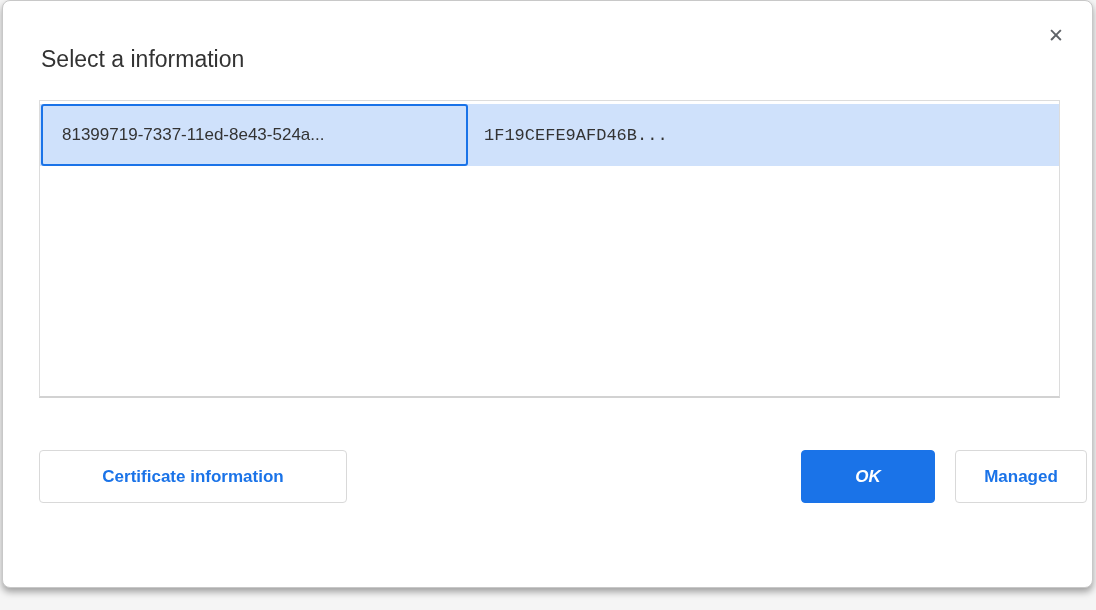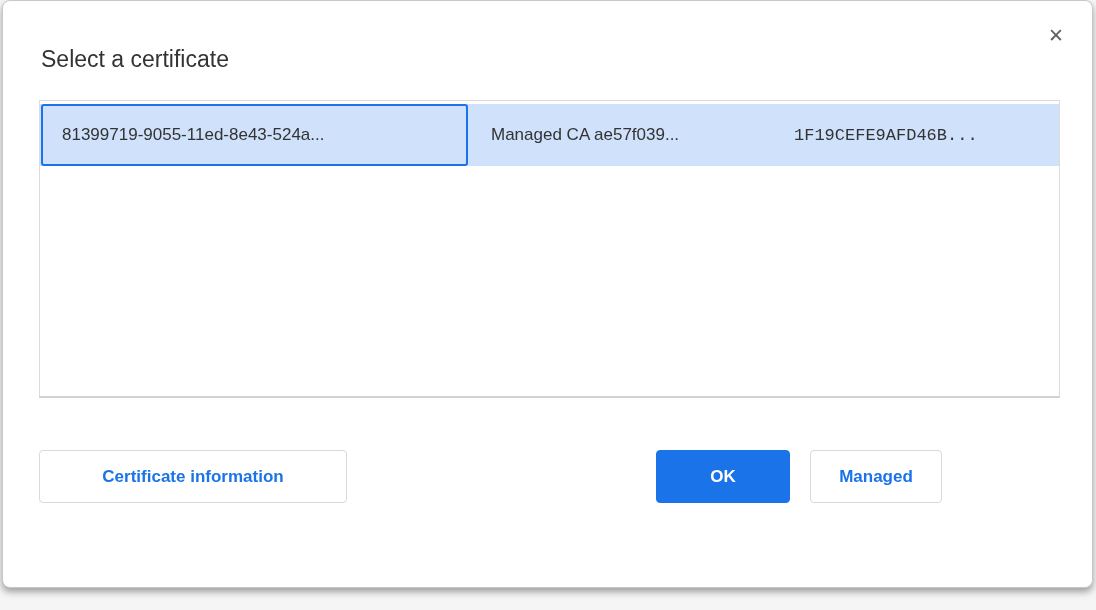--- a/index.html
+++ b/index.html
@@ -73,53 +73,52 @@
   .cell.subject {
     border: 2px solid #1a73e8;
     border-radius: 3px;
     margin-left: 1px;
     padding-left: 19px;
   }
   .cell.issuer { padding-left: 23px; }
   .cell.serial { padding-left: 16px; font-family: Liberation Mono, monospace; }
   .btn-bar {
     margin-top: 52px;
-    width: 903px;
+    width: 1048px;
     display: flex; justify-content: space-between; align-items: center;
   }
   .btn {
     height: 53px;
     border-radius: 4px;
     font-family: "Liberation Sans", sans-serif;
     font-size: 17px; font-weight: 700;
     display: flex; align-items: center; justify-content: center;
     cursor: pointer;
   }
   .btn.outline { background: #fff; border: 1px solid #d9d9d9; color: #1a73e8; }
   .btn.primary { background: #1a73e8; border: 1px solid #1a73e8; color: #ffffff; }
   .btn.cert-info { width: 308px; }
-  .btn.ok { width: 134px; }
+  .btn.ok { width: 134px; font-style: italic; }
   .btn.cancel { width: 132px; }
   .right-group { display: flex; gap: 20px; }
 </style>
 </head>
 <body>
 
 <div class="dialog">
 
   <button class="close-btn">✕</button>
 
-  <div class="title">Select a certificate</div>
+  <div class="title">Select a information</div>
 
 
   <div class="cert-table">
 
     <div class="t-row selected">
-      <div class="cell subject">81399719-9055-11ed-8e43-524a...</div>
-      <div class="cell issuer">Managed CA ae57f039...</div>
+      <div class="cell subject">81399719-7337-11ed-8e43-524a...</div>
       <div class="cell serial">1F19CEFE9AFD46B...</div>
       <div class="cell gutter"></div>
     </div>
   </div>
 
   <div class="btn-bar">
     <button class="btn outline cert-info">Certificate information</button>
     <div class="right-group">
       <button class="btn primary ok">OK</button>
       <button class="btn outline cancel">Managed</button>

